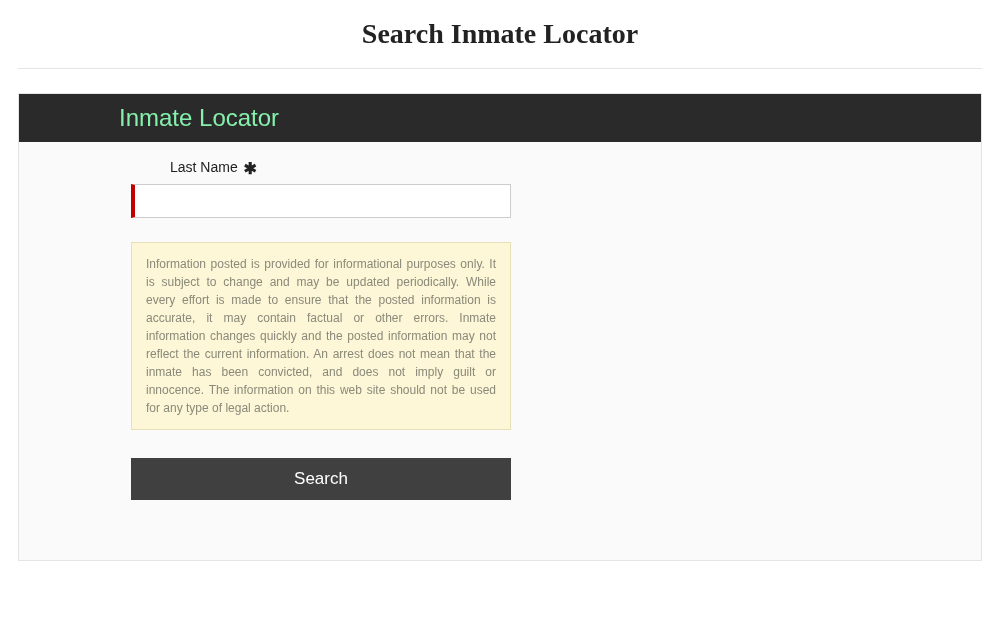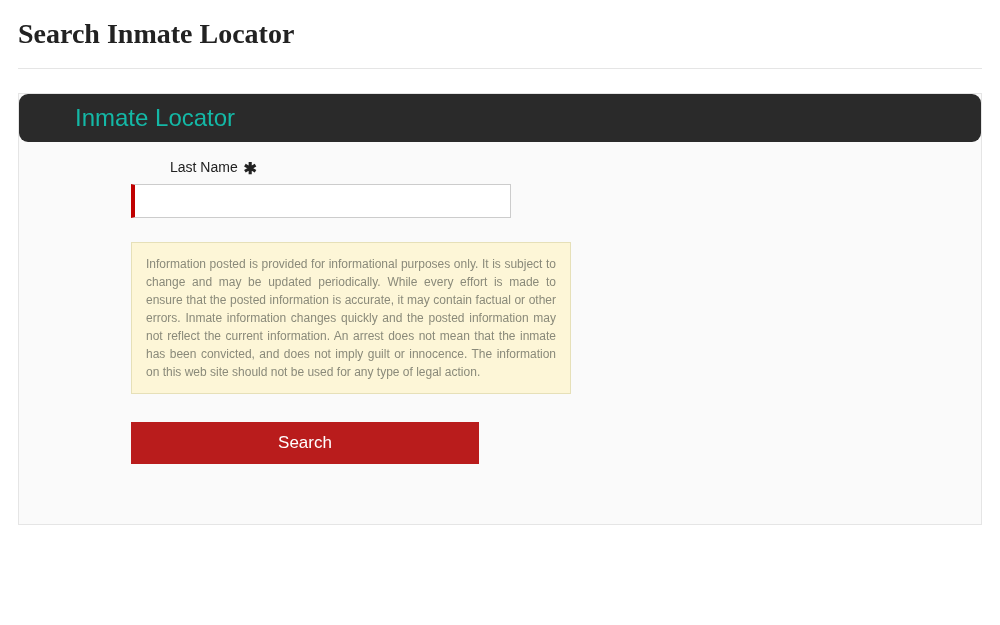--- a/index.html
+++ b/index.html
@@ -15,38 +15,38 @@
     .page-container {
       width: 1000px;
       padding: 18px 18px 0 18px;
     }
     .page-title {
       font-family: Georgia, 'Times New Roman', serif;
       font-size: 28px;
       font-weight: bold;
       color: #222;
       margin-bottom: 18px;
+      text-align: center;
     }
     .hr {
       border: none;
       border-top: 1px solid #e5e5e5;
       margin-bottom: 24px;
     }
     .app-frame {
       background: #fafafa;
       border: 1px solid #e5e5e5;
     }
     .app-header {
       background: #2a2a2a;
-      color: #14b8a6;
+      color: #86efac;
       font-family: Arial, Helvetica, sans-serif;
       font-size: 24px;
       font-weight: normal;
-      padding: 10px 0 10px 56px;
-      border-radius: 9px;
+      padding: 10px 0 10px 100px;
     }
     .form-area {
       padding: 16px 0 60px 112px;
       font-family: Arial, Helvetica, sans-serif;
     }
     .form-group {
       margin-bottom: 18px;
     }
     .form-label {
       display: inline-block;
@@ -69,37 +69,37 @@
       height: 34px;
       padding: 6px 10px;
       font-size: 14px;
       color: #555;
       background: #fff;
       border: 1px solid #ccc;
       border-left: 4px solid #c00000;
       font-family: Arial, Helvetica, sans-serif;
     }
     .info-box {
-      width: 440px;
+      width: 380px;
       background: #fdf6d7;
       border: 1px solid #e6e0b8;
       padding: 12px 14px;
       font-size: 12px;
       color: #8a8a7a;
       line-height: 1.5;
       text-align: justify;
       font-family: Arial, Helvetica, sans-serif;
       margin-top: 24px;
       margin-bottom: 28px;
     }
     .search-button {
       display: block;
-      width: 348px;
+      width: 380px;
       height: 42px;
-      background: #b91c1c;
+      background: #404040;
       color: #fff;
       border: none;
       font-size: 17px;
       font-family: Arial, Helvetica, sans-serif;
       cursor: pointer;
     }
   </style>
 </head>
 <body>
 

